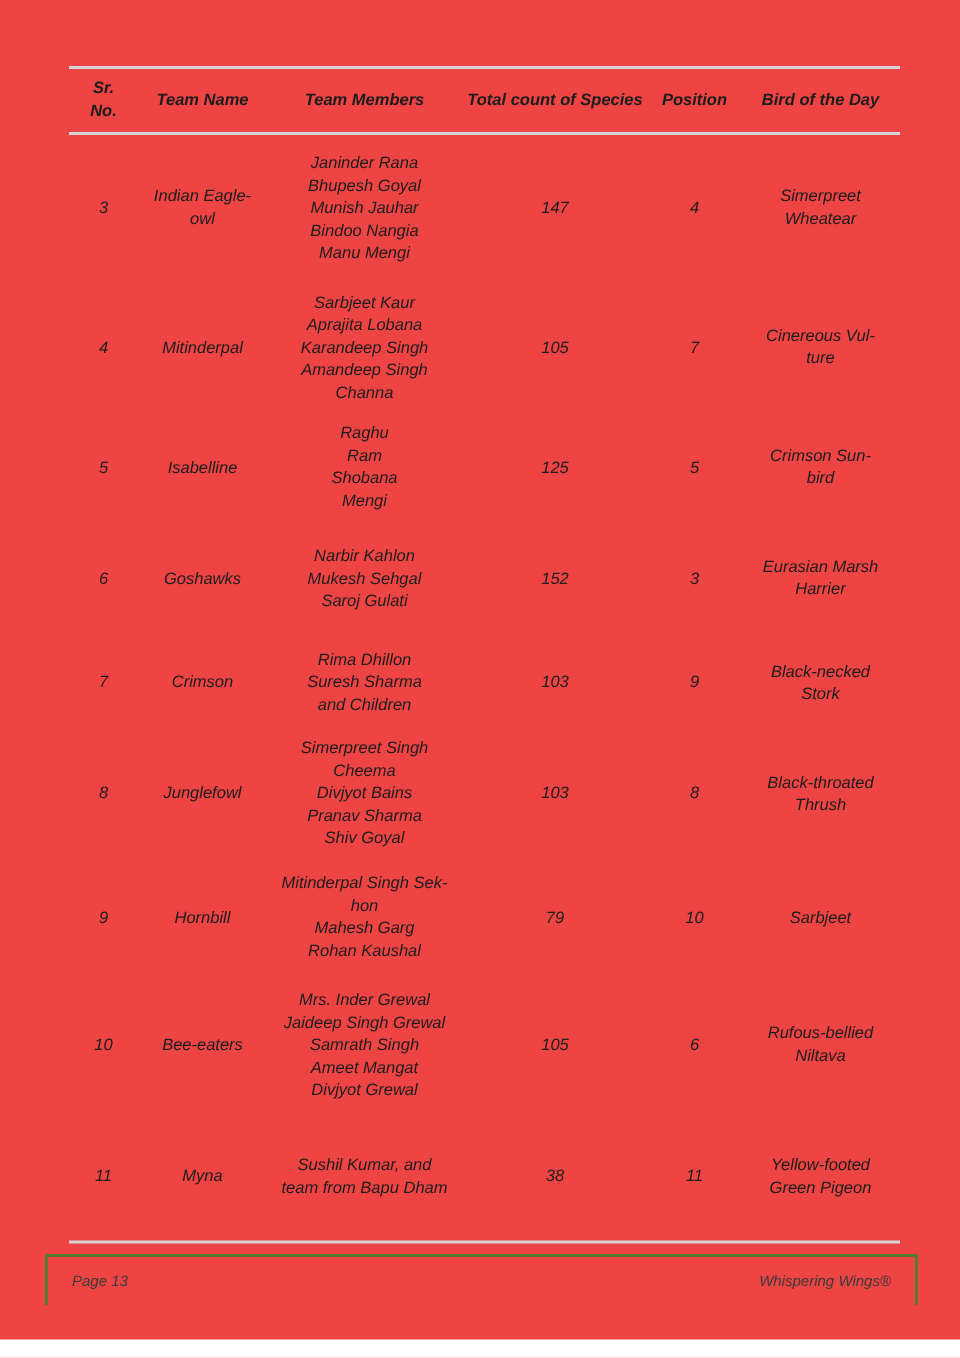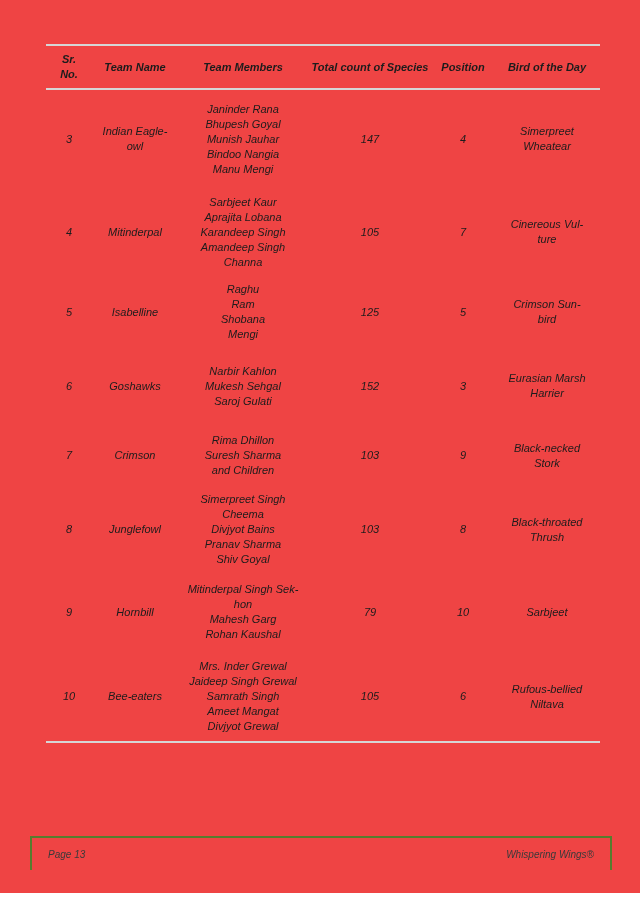--- a/index.html
+++ b/index.html
@@ -184,20 +184,30 @@
         <td>Mrs. Inder Grewal
 Jaideep Singh Grewal
 Samrath Singh
 Ameet Mangat
 Divjyot Grewal</td>
         <td>105</td>
         <td>6</td>
         <td>Rufous-bellied
 Niltava</td>
       </tr>
+      <tr>
+        <td>11</td>
+        <td>Myna</td>
+        <td>Sushil Kumar, and
+team from Bapu Dham</td>
+        <td>38</td>
+        <td>11</td>
+        <td>Yellow-footed
+Green Pigeon</td>
+      </tr>
     </tbody>
   </table>
 
   <div class="footer-box">
     <span>Page 13</span>
     <span>Whispering Wings®</span>
   </div>
 
 </div>
 

